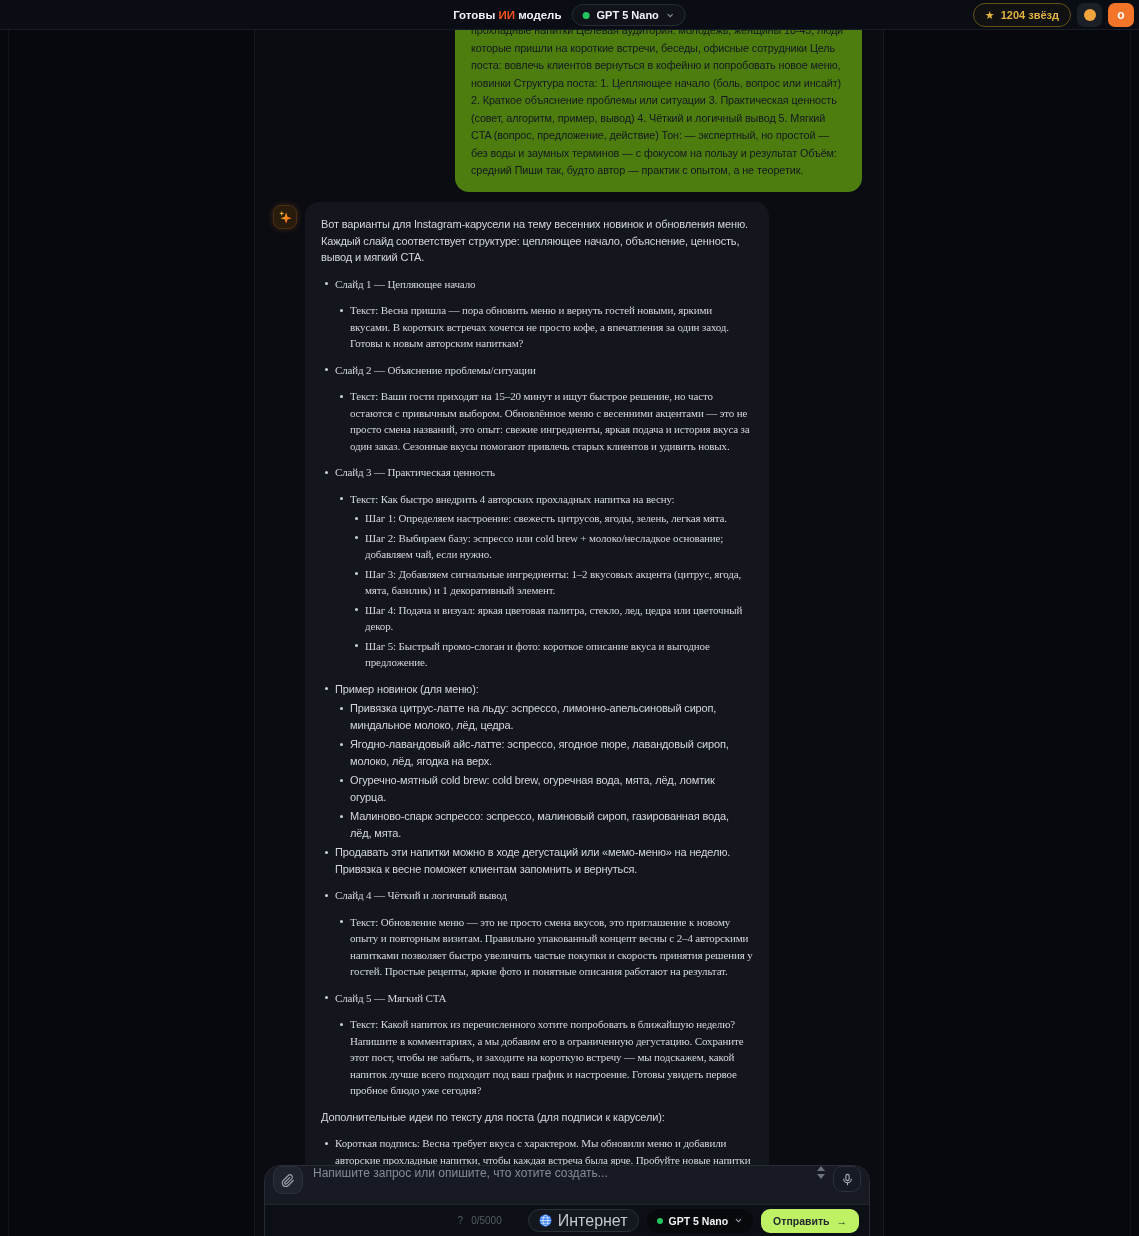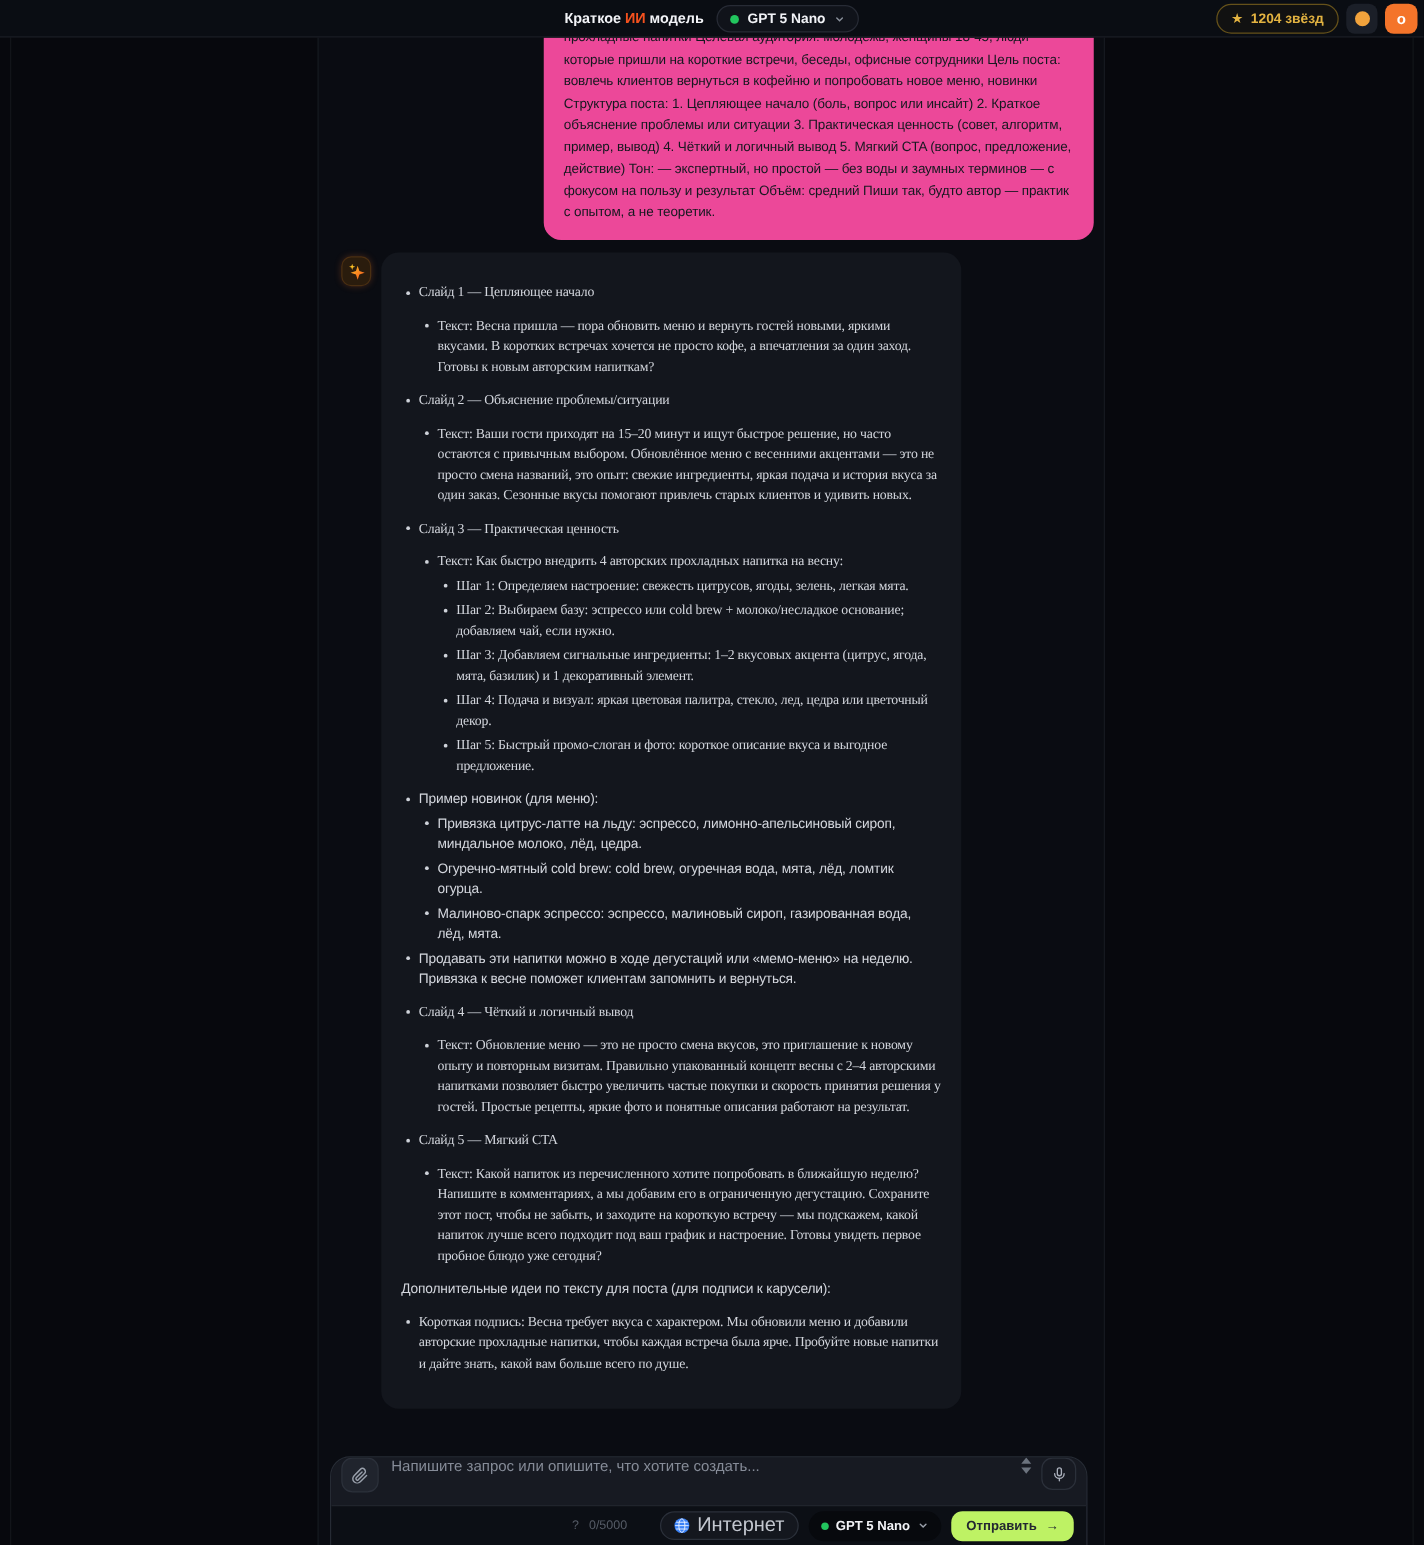--- a/index.html
+++ b/index.html
@@ -24,21 +24,21 @@
   .stars-pill .star{color:#e3b341;font-size:11px;line-height:1;}
   .stars-pill .txt{color:#e3b341;font-size:11px;font-weight:bold;white-space:nowrap;}
   .coin-btn{width:25px;height:24px;border-radius:7px;background:#1b1f28;display:flex;align-items:center;justify-content:center;cursor:pointer;}
   .coin-btn .coin{width:12px;height:12px;border-radius:50%;background:#f2a33c;}
   .avatar-btn{width:26px;height:24px;border-radius:7px;background:#f4742a;display:flex;align-items:center;justify-content:center;color:#fff;font-size:12px;font-weight:bold;cursor:pointer;}
   
   .edge{position:absolute;top:0;bottom:0;width:1px;background:#121419;z-index:1;}
   
   .chat{position:absolute;top:30px;bottom:0;left:254px;width:630px;background:#0a0c12;border-left:1px solid #15181f;border-right:1px solid #15181f;overflow:hidden;z-index:2;}
   
-  .user-bubble{position:absolute;top:-20px;right:8px;width:440px;background:#ec4899;color:#15181f;border-radius:14px;padding:12px 16px;font-size:10.8px;line-height:17.5px;letter-spacing:-.1px;}
+  .user-bubble{position:absolute;top:-20px;right:21px;width:407px;background:#4d7c0f;color:#15181f;border-radius:14px;padding:12px 16px;font-size:10.8px;line-height:17.5px;letter-spacing:-.1px;}
   
   .ai-avatar{position:absolute;left:18px;top:175px;width:24px;height:24px;border-radius:8px;background:#2a1c0d;border:1px solid #4a2f12;display:flex;align-items:center;justify-content:center;box-shadow:0 0 6px rgba(244,116,42,.25);}
   .ai-card{position:absolute;left:50px;top:172px;width:464px;background:#13161d;border-radius:14px;padding:14px 16px 18px;font-size:11px;line-height:16.5px;letter-spacing:-.15px;color:#d3d6dd;}
   .ai-card p{margin:0 0 12px;}
   .ai-card p:last-child{margin-bottom:0;}
   .ai-card p + ul{margin-top:-2px;}
   .ai-card ul{list-style:none;margin:0;padding-left:14px;}
   .ai-card li{position:relative;margin:3px 0;}
   .ai-card li.gap{margin:10px 0;font-family:Liberation Serif, serif;}
   .ai-card li::before{content:"";position:absolute;left:-10px;top:6.5px;width:3px;height:3px;border-radius:50%;background:#cfd3da;}
@@ -61,21 +61,21 @@
   .model-pill-sm{display:flex;align-items:center;gap:6px;height:24px;padding:0 10px;border-radius:12px;background:#07090d;cursor:pointer;}
   .model-pill-sm .lbl{color:#f2f3f7;font-size:10.5px;font-weight:bold;white-space:nowrap;}
   .send-btn{display:flex;align-items:center;gap:7px;height:24px;padding:0 12px;border-radius:9px;background:#bef264;color:#232731;font-size:10.5px;font-weight:bold;cursor:pointer;white-space:nowrap;}
 </style>
 </head>
 <body>
 
 <div class="topbar">
   <div class="model-group">
     <div class="choose-label">
-      <span>Краткое</span>
+      <span>Готовы</span>
       <span class="accent">ИИ</span>
       <span>модель</span>
     </div>
     <div class="model-pill">
       <span class="dot-green"></span>
       <span class="lbl">GPT 5 Nano</span>
       <svg class="chev" viewBox="0 0 24 24" fill="none" stroke="currentColor" stroke-width="3" stroke-linecap="round">
           <polyline points="6,9 12,15 18,9"></polyline>
         </svg>
     </div>
@@ -111,38 +111,40 @@
             <stop offset="1" stop-color="#f4511e"></stop>
         </linearGradient>
       </defs>
       <path fill="url(#sg)" d="M13 4 L15.2 10.8 L22 13 L15.2 15.2 L13 22 L10.8 15.2 L4 13 L10.8 10.8 Z"></path>
       <path fill="#fbbf24" d="M6 1.5 L7 4.5 L10 5.5 L7 6.5 L6 9.5 L5 6.5 L2 5.5 L5 4.5 Z"></path>
     </svg>
   </div>
 
   <div class="ai-card">
     <div class="ai-body">
+        <p>Вот варианты для Instagram-карусели на тему весенних новинок и обновления меню. Каждый слайд соответствует структуре: цепляющее начало, объяснение, ценность, вывод и мягкий CTA.</p>
         <ul>
           <li class="gap"><span>Слайд 1 — Цепляющее начало</span><ul>
               <li class="gap"><span>Текст: Весна пришла — пора обновить меню и вернуть гостей новыми, яркими вкусами. В коротких встречах хочется не просто кофе, а впечатления за один заход. Готовы к новым авторским напиткам?</span></li>
             </ul></li>
           <li class="gap"><span>Слайд 2 — Объяснение проблемы/ситуации</span><ul>
               <li class="gap"><span>Текст: Ваши гости приходят на 15–20 минут и ищут быстрое решение, но часто остаются с привычным выбором. Обновлённое меню с весенними акцентами — это не просто смена названий, это опыт: свежие ингредиенты, яркая подача и история вкуса за один заказ. Сезонные вкусы помогают привлечь старых клиентов и удивить новых.</span></li>
             </ul></li>
           <li class="gap"><span>Слайд 3 — Практическая ценность</span><ul>
               <li class="gap"><span>Текст: Как быстро внедрить 4 авторских прохладных напитка на весну:</span><ul>
                   <li><span>Шаг 1: Определяем настроение: свежесть цитрусов, ягоды, зелень, легкая мята.</span></li>
                   <li><span>Шаг 2: Выбираем базу: эспрессо или cold brew + молоко/несладкое основание; добавляем чай, если нужно.</span></li>
                   <li><span>Шаг 3: Добавляем сигнальные ингредиенты: 1–2 вкусовых акцента (цитрус, ягода, мята, базилик) и 1 декоративный элемент.</span></li>
                   <li><span>Шаг 4: Подача и визуал: яркая цветовая палитра, стекло, лед, цедра или цветочный декор.</span></li>
                   <li><span>Шаг 5: Быстрый промо-слоган и фото: короткое описание вкуса и выгодное предложение.</span></li>
                 </ul></li>
             </ul></li>
           <li><span>Пример новинок (для меню):</span><ul>
               <li><span>Привязка цитрус-латте на льду: эспрессо, лимонно-апельсиновый сироп, миндальное молоко, лёд, цедра.</span></li>
+              <li><span>Ягодно-лавандовый айс-латте: эспрессо, ягодное пюре, лавандовый сироп, молоко, лёд, ягодка на верх.</span></li>
               <li><span>Огуречно-мятный cold brew: cold brew, огуречная вода, мята, лёд, ломтик огурца.</span></li>
               <li><span>Малиново-спарк эспрессо: эспрессо, малиновый сироп, газированная вода, лёд, мята.</span></li>
             </ul></li>
           <li><span>Продавать эти напитки можно в ходе дегустаций или «мемо-меню» на неделю. Привязка к весне поможет клиентам запомнить и вернуться.</span></li>
           <li class="gap"><span>Слайд 4 — Чёткий и логичный вывод</span><ul>
               <li class="gap"><span>Текст: Обновление меню — это не просто смена вкусов, это приглашение к новому опыту и повторным визитам. Правильно упакованный концепт весны с 2–4 авторскими напитками позволяет быстро увеличить частые покупки и скорость принятия решения у гостей. Простые рецепты, яркие фото и понятные описания работают на результат.</span></li>
             </ul></li>
           <li class="gap"><span>Слайд 5 — Мягкий CTA</span><ul>
               <li class="gap"><span>Текст: Какой напиток из перечисленного хотите попробовать в ближайшую неделю? Напишите в комментариях, а мы добавим его в ограниченную дегустацию. Сохраните этот пост, чтобы не забыть, и заходите на короткую встречу — мы подскажем, какой напиток лучше всего подходит под ваш график и настроение. Готовы увидеть первое пробное блюдо уже сегодня?</span></li>
             </ul></li>

